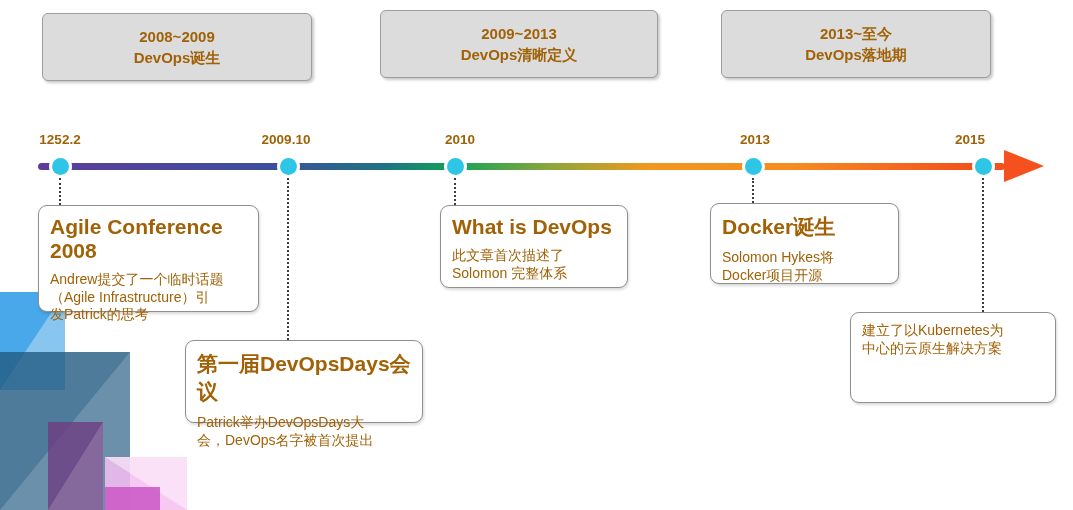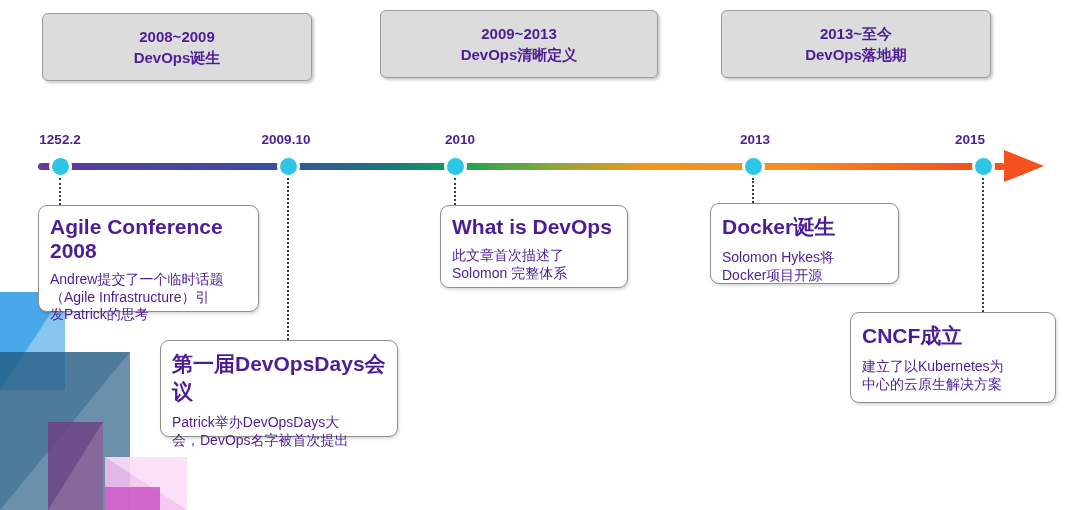--- a/index.html
+++ b/index.html
@@ -4,21 +4,21 @@
 <style>
   * { margin: 0; padding: 0; box-sizing: border-box; }
   html, body { background: #ffffff; }
   .canvas {
     position: relative;
     width: 1073px;
     height: 510px;
     background: #ffffff;
     overflow: hidden;
     font-family: "Liberation Sans", sans-serif;
-    color: #4c1d95;
+    color: #a16207;
   }
 
   
   .phase-box {
     position: absolute;
     height: 68px;
     background: #dcdcdc;
     border: 1px solid #9d9d9d;
     border-radius: 6px;
     box-shadow: 2px 2px 3px rgba(0,0,0,0.22);
@@ -112,21 +112,21 @@
     font-size: 21px;
     margin-bottom: 8px;
   }
   .event-body {
     font-size: 14px;
     line-height: 1.26;
     white-space: pre-line;
   }
   .title-center { }
   .event-1 { left: 38px;  top: 205px; width: 221px; height: 107px; }
-  .event-2 { left: 160px; top: 340px; width: 238px; height: 97px; }
+  .event-2 { left: 185px; top: 340px; width: 238px; height: 83px; }
   .event-3 { left: 440px; top: 205px; width: 188px; height: 83px; }
   .event-4 { left: 440px; top: 313px; width: 186px; height: 105px; }
   .event-5 { left: 710px; top: 203px; width: 189px; height: 81px; }
   .event-6 { left: 850px; top: 312px; width: 206px; height: 91px; }
 
   
   .decoration {
     position: absolute;
     left: 0; top: 292px;
     z-index: 0;
@@ -198,18 +198,17 @@
     <div class="event-title title-center">What is DevOps</div>
     <div class="event-body">此文章首次描述了
 Solomon 完整体系</div>
   </div>
   <div class="event-box event-5">
     <div class="event-title title-center">Docker诞生</div>
     <div class="event-body">Solomon Hykes将
 Docker项目开源</div>
   </div>
   <div class="event-box event-6">
-    <div class="event-title title-center">CNCF成立</div>
     <div class="event-body">建立了以Kubernetes为
 中心的云原生解决方案</div>
   </div>
 
 </div>
 
 </body></html>

